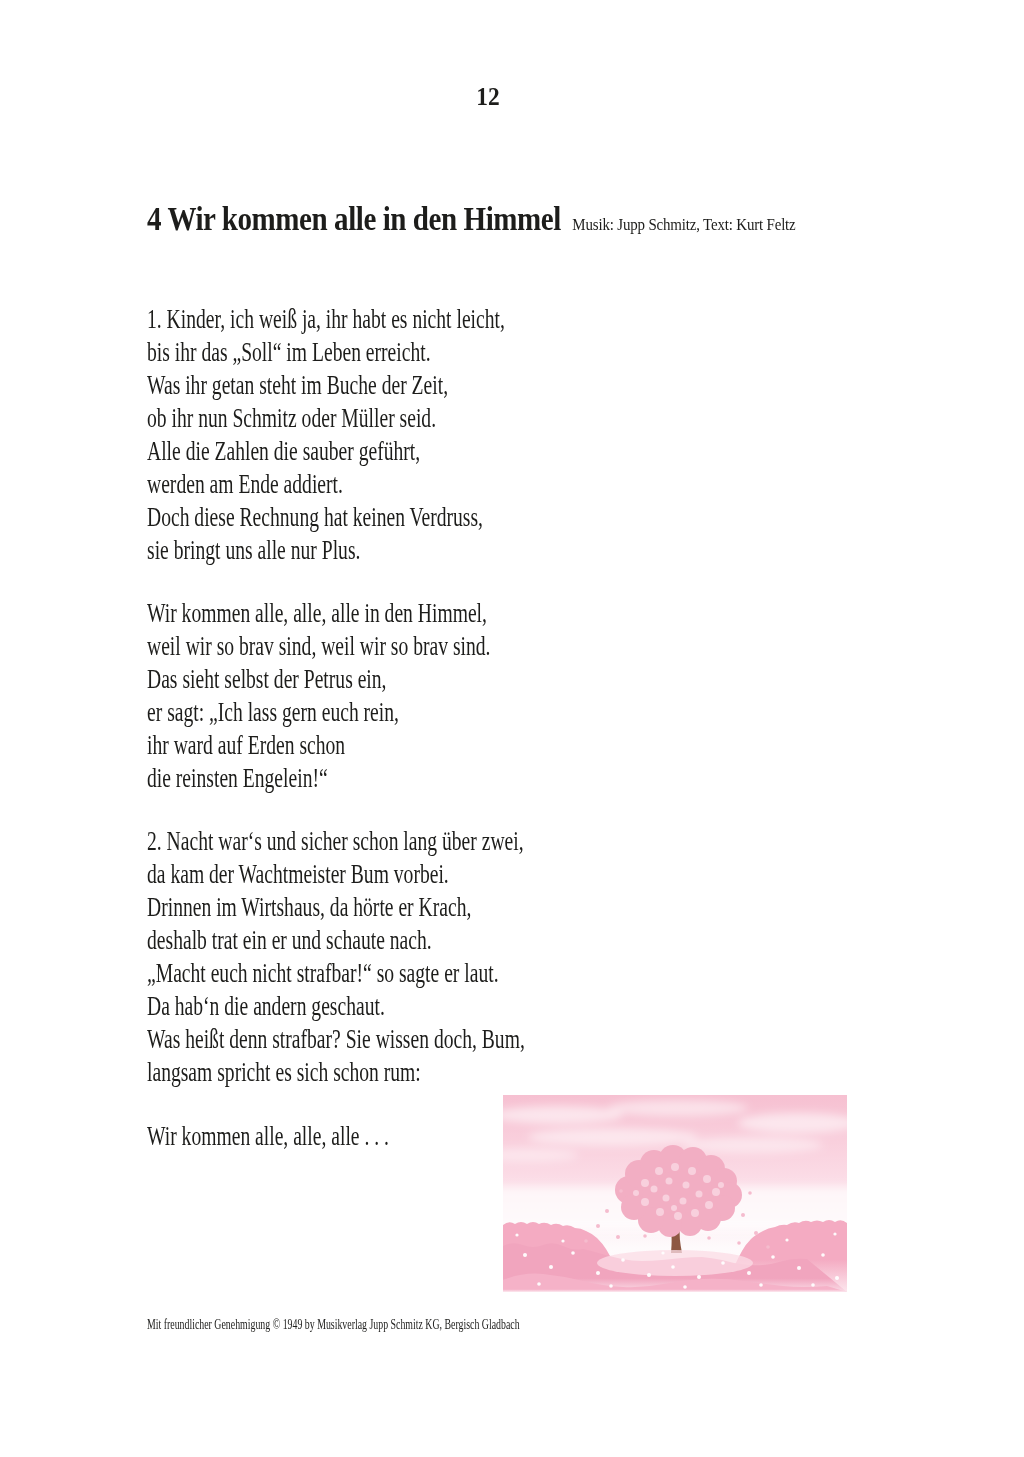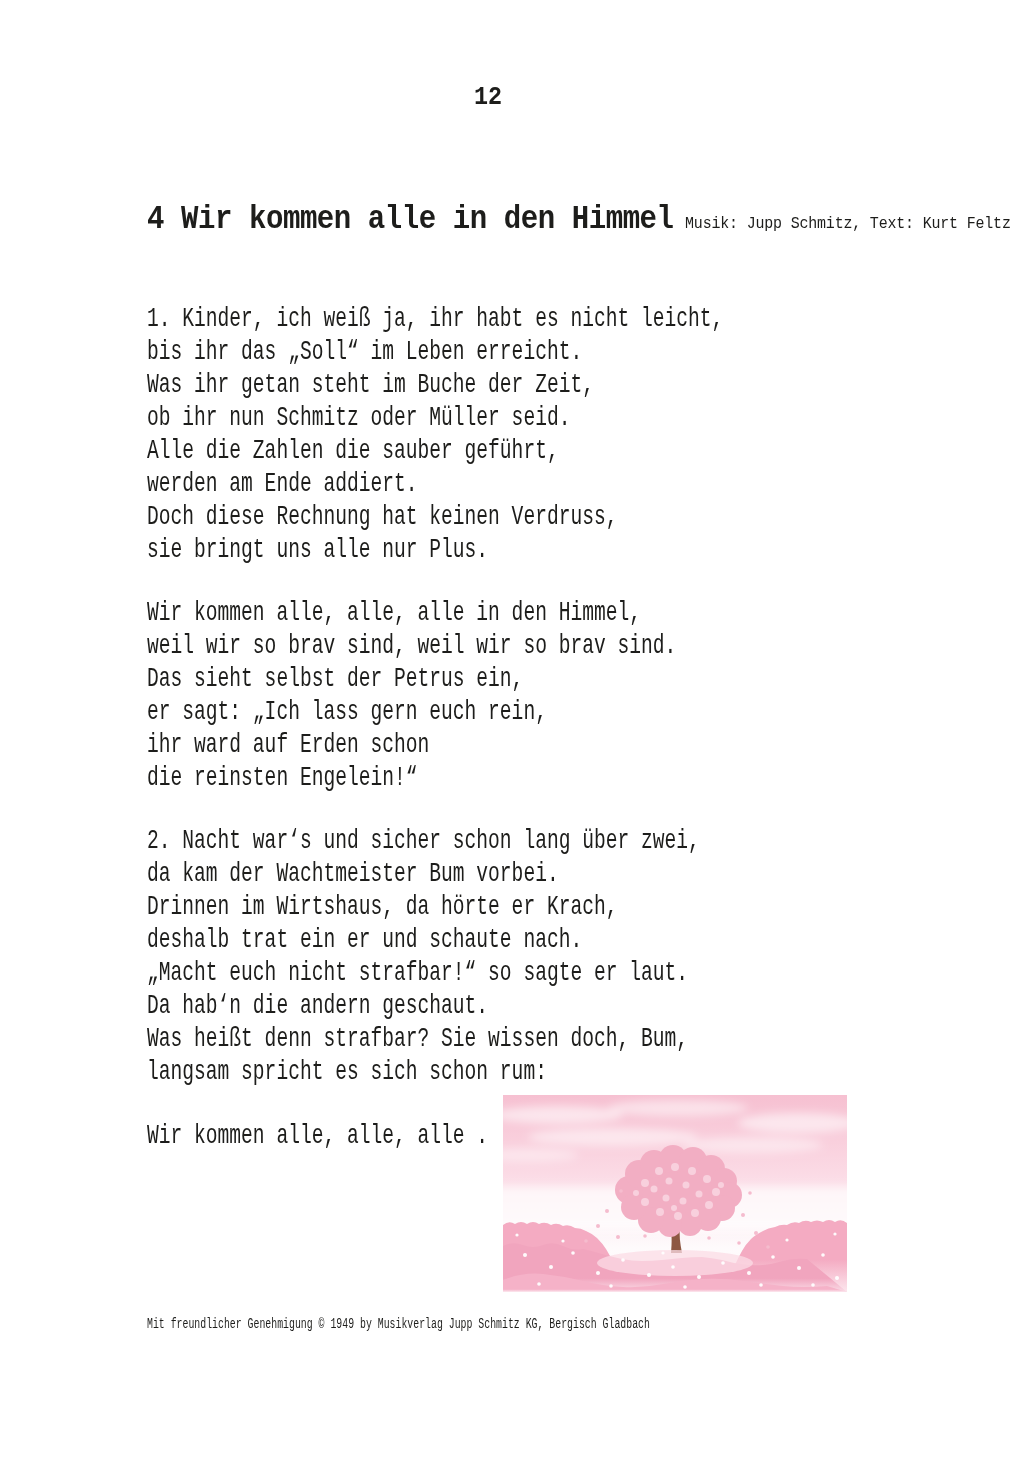--- a/index.html
+++ b/index.html
@@ -1,20 +1,20 @@
 <!DOCTYPE html>
 <html lang="de"><head>
 <meta charset="utf-8">
 <style>
   html,body { margin:0; padding:0; background:#ffffff; }
   .page {
     position:relative;
     width:1024px; height:1457px;
     background:#ffffff;
-    font-family:Liberation Mono, monospace;
+    font-family:Liberation Serif, serif;
     color:#1d1d1b;
     overflow:hidden;
   }
   .page-number {
     position:absolute; top:82px; left:0; width:976px;
     text-align:center;
     font-size:26px; font-weight:bold;
     transform:scaleX(.9);
   }
   .title-row {

